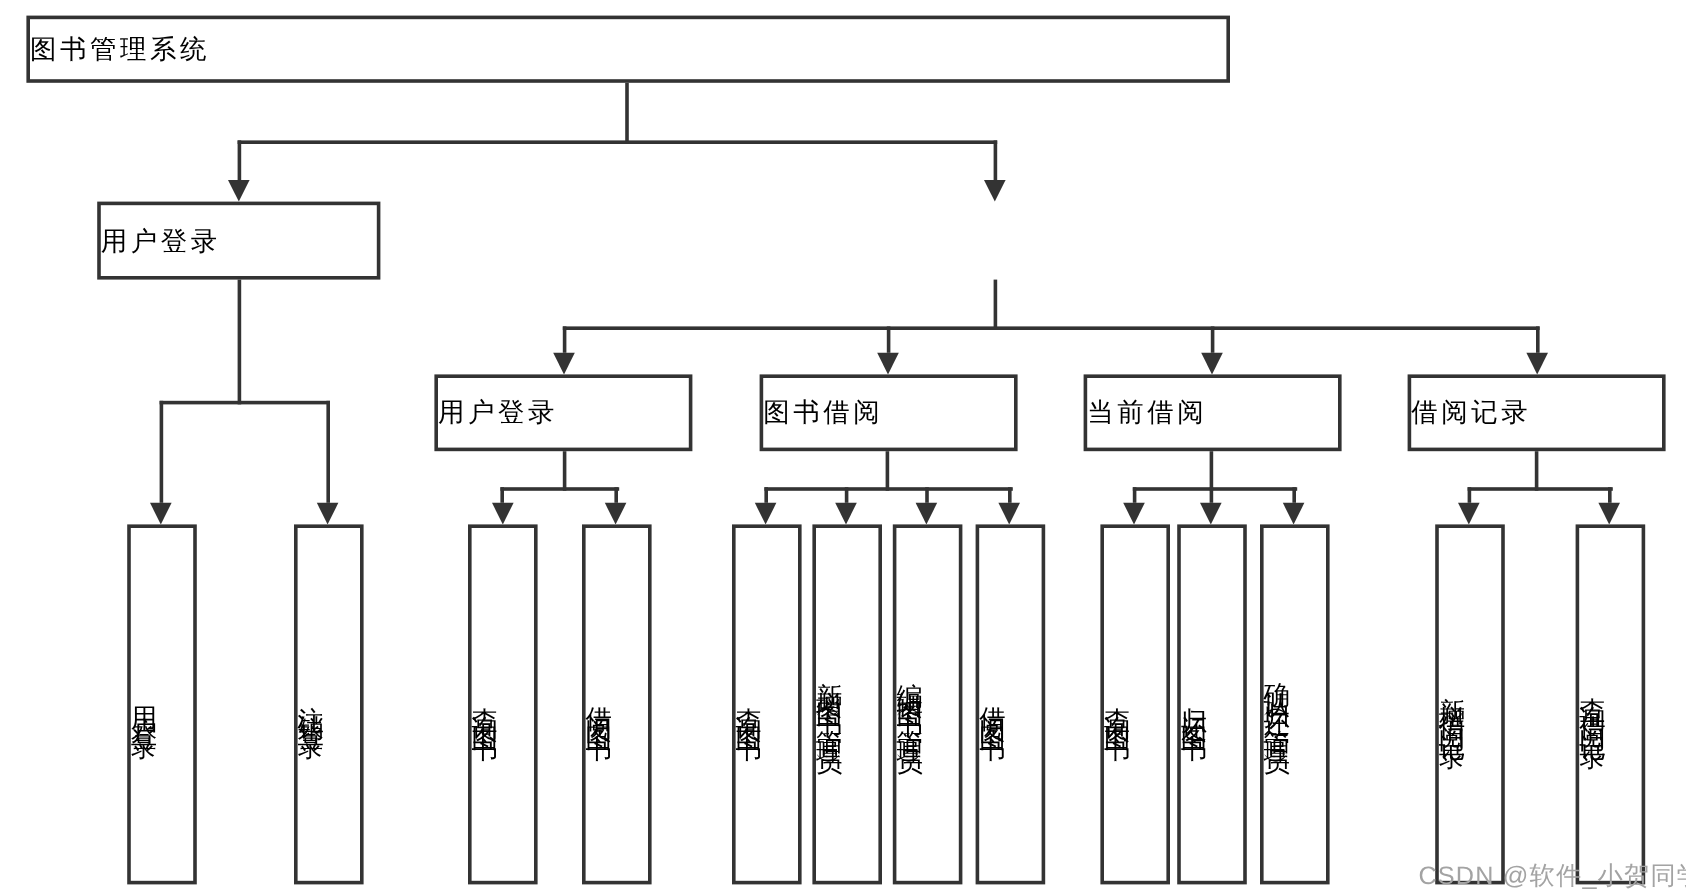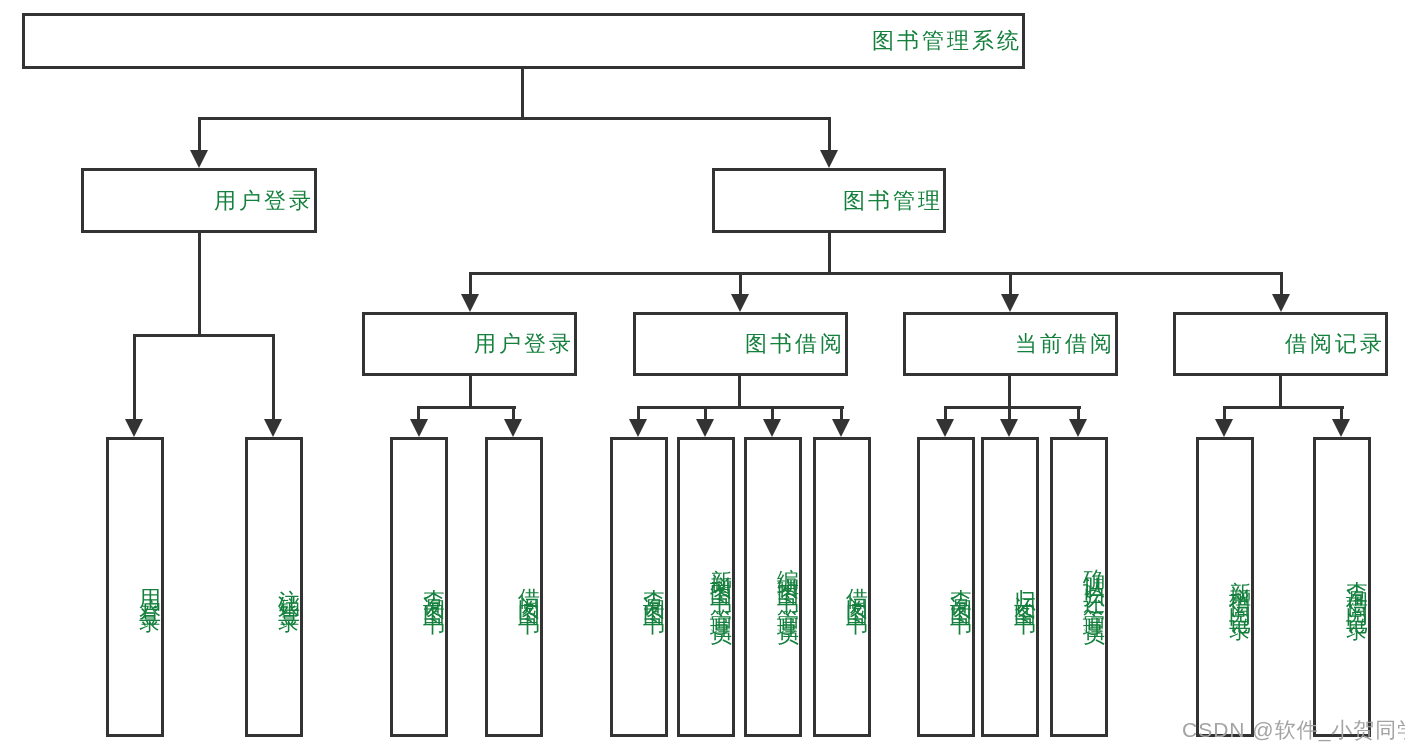--- a/index.html
+++ b/index.html
@@ -2,22 +2,22 @@
 <html><head>
 <meta charset="utf-8">
 <style>
   html,body{margin:0;padding:0;background:#ffffff;}
   .canvas{
     position:relative;width:1405px;height:747px;background:#ffffff;
     font-family:"Liberation Sans","DejaVu Sans",sans-serif;color:#2e2e2e;overflow:hidden;
   }
   .box{
     position:absolute;box-sizing:border-box;border:3px solid #333333;background:#ffffff;
-    display:flex;align-items:center;justify-content:flex-end;
-    font-size:22px;letter-spacing:3px;color:#15803d;white-space:nowrap;
+    display:flex;align-items:center;justify-content:flex-start;
+    font-size:22px;letter-spacing:3px;color:#000000;white-space:nowrap;
   }
   .leaf span{
     writing-mode:vertical-rl;text-orientation:mixed;
     font-size:22px;line-height:1;letter-spacing:8px;white-space:nowrap;
   }
   .hline,.vline{position:absolute;background:#333333;}
   .hline{height:3px;}
   .vline{width:3px;}
   .arrow{
     position:absolute;width:0;height:0;
@@ -40,23 +40,20 @@
 
   <div class="vline" style="left:521px;top:69px;height:50px"></div>
   <div class="hline" style="left:198px;top:117px;width:633px"></div>
   <div class="vline" style="left:198px;top:117px;height:33px"></div>
   <div class="arrow" style="left:190px;top:150px"></div>
   <div class="vline" style="left:828px;top:117px;height:33px"></div>
   <div class="arrow" style="left:820px;top:150px"></div>
 
   <div class="box" style="left:81px;top:168px;width:236px;height:65px">
     <span>用户登录</span>
-  </div>
-  <div class="box" style="left:712px;top:168px;width:234px;height:65px">
-    <span>图书管理</span>
   </div>
 
   <div class="vline" style="left:198px;top:233px;height:104px"></div>
   <div class="hline" style="left:133px;top:334px;width:142px"></div>
   <div class="vline" style="left:133px;top:334px;height:85px"></div>
   <div class="arrow" style="left:125px;top:419px"></div>
   <div class="vline" style="left:272px;top:334px;height:85px"></div>
   <div class="arrow" style="left:264px;top:419px"></div>
 
   <div class="vline" style="left:828px;top:233px;height:42px"></div>

